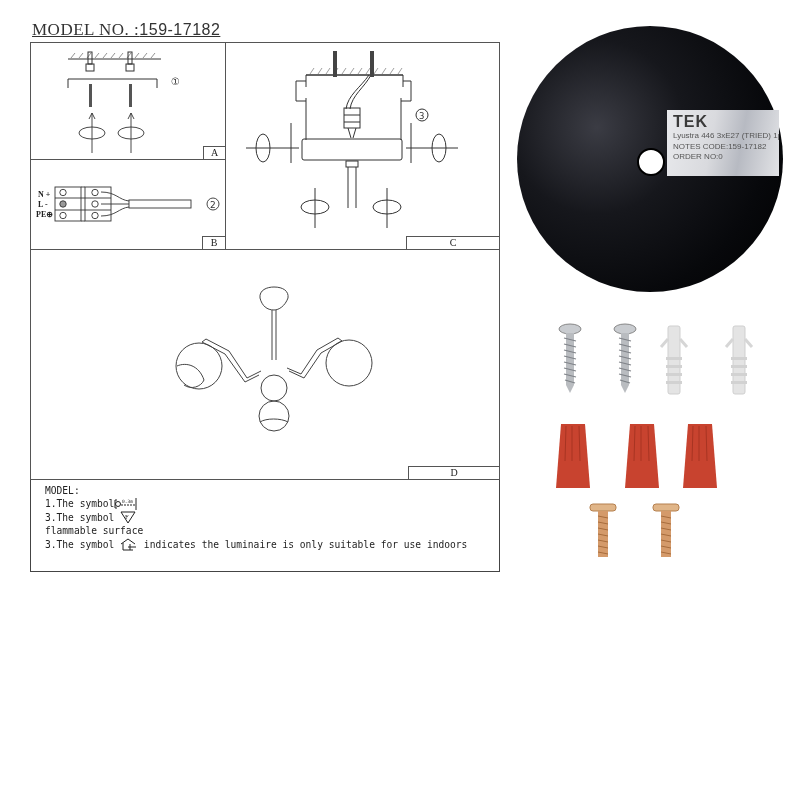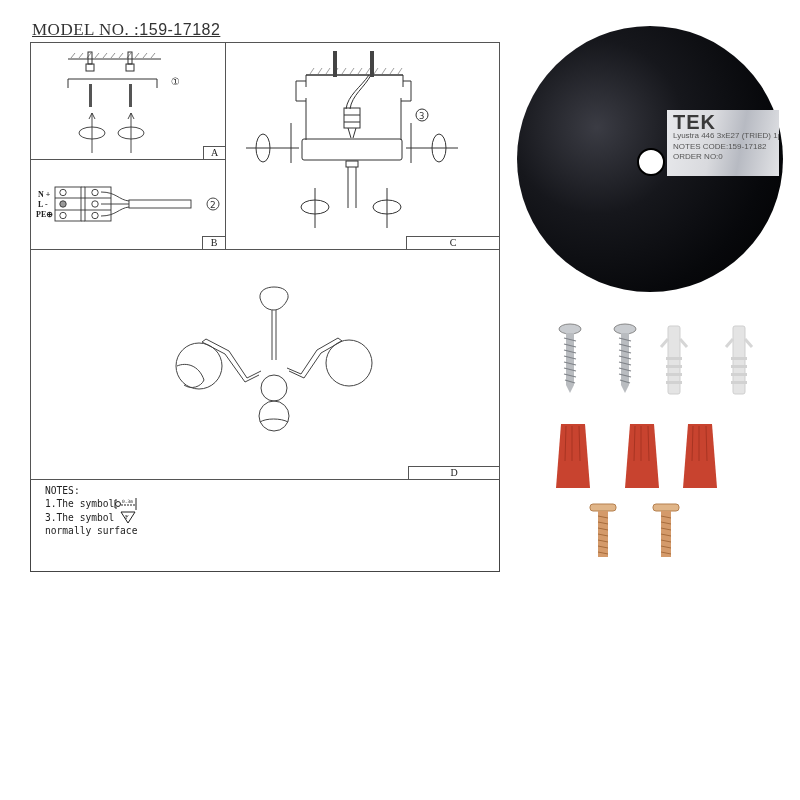--- a/index.html
+++ b/index.html
@@ -35,21 +35,21 @@
   }
   .canopy-hole {
     position: absolute; left: 120px; top: 122px; width: 24px; height: 24px; border-radius: 50%;
     background: #fff; border: 2px solid #000;
   }
   .label {
     position: absolute; left: 150px; top: 84px; width: 112px; height: 66px;
     background: linear-gradient(100deg, #e8e9ec 0%, #d9dade 40%, #b7bac2 65%, #e2e3e6 100%);
     color: #555; font-size: 8px; line-height: 10.5px; padding: 3px 6px; box-sizing: border-box; overflow: hidden;
   }
-  .label .brand { font-size: 20px; color: #3a3a3a; font-weight: bold; letter-spacing: 1px; line-height: 18px; }
+  .label .brand { font-size: 16px; color: #3a3a3a; font-weight: bold; letter-spacing: 1px; line-height: 18px; }
   .label .ln { white-space: nowrap; }
   .hw { position: absolute; }
 </style>
 </head>
 <body>
 
 <div class="model-title">
   <span>MODEL NO. :</span><span class="num">159-17182</span>
 </div>
 
@@ -196,37 +196,45 @@
         <circle cx="318" cy="113" r="23"></circle>
         <circle cx="243" cy="138" r="13"></circle>
         <circle cx="243" cy="166" r="15"></circle>
         <path d="M229 172 C235 168 250 168 257 172"></path>
       </g>
     </svg>
     <div class="tag" style="width:90px;">D</div>
   </div>
 
   <div class="notes">
-    <div class="line">NOTES:</div>
+    <div class="line">MODEL:</div>
     <div class="line">
       <span>1.The symbol</span><svg class="sym" width="24" height="12">
           <path d="M3 2 L1 2 L1 10 L3 10" fill="none" stroke="#222"></path>
           <circle cx="4" cy="6" r="2.5" fill="none" stroke="#222"></circle>
           <line x1="7" y1="7" x2="21" y2="7" stroke="#222" stroke-dasharray="2,1"></line>
           <line x1="22" y1="0" x2="22" y2="12" stroke="#222"></line>
           <text x="8" y="5" font-size="4.5" fill="#222">0.3m</text>
         </svg>
     </div>
     <div class="line">
       <span>3.The symbol </span><svg class="sym" width="16" height="13">
           <polygon points="1,1 15,1 8,12" fill="none" stroke="#222"></polygon>
           <text x="5" y="8" font-size="6.5" fill="#222" font-family="Liberation Serif, serif">F</text>
         </svg>
     </div>
-    <div class="line">normally surface</div>
+    <div class="line">flammable surface</div>
+    <div class="line">
+      <span>3.The symbol </span><svg class="sym" width="18" height="13">
+          <polyline points="1,6 8,1 15,6" fill="none" stroke="#222"></polyline>
+          <polyline points="3,5 3,12 13,12" fill="none" stroke="#222"></polyline>
+          <line x1="10" y1="6" x2="10" y2="12" stroke="#222"></line>
+          <line x1="8" y1="9" x2="16" y2="9" stroke="#222"></line>
+        </svg><span> indicates the luminaire is only suitable for use indoors</span>
+    </div>
   </div>
 </div>
 
 <div class="canopy">
   <div class="canopy-hole"></div>
   <div class="label">
     <div class="brand">TEK</div>
     <div class="ln"><span>Lyustra 446</span> <span>3xE27 (TRIED) 1pc</span></div>
     <div class="ln"><span>NOTES CODE:</span><span>159-17182</span></div>
     <div class="ln"><span>ORDER NO:</span><span>0</span></div>

